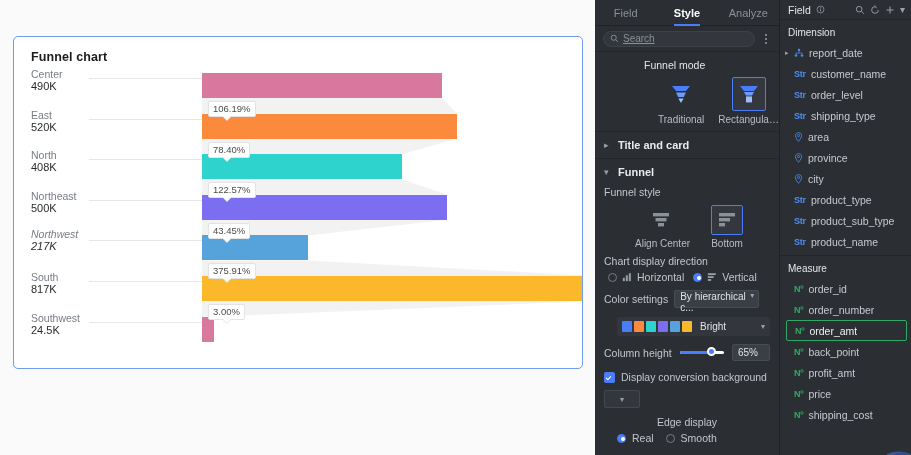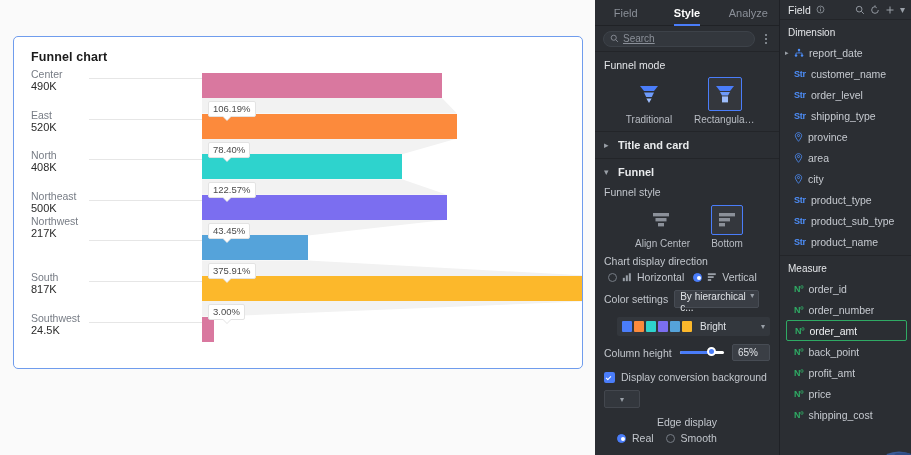--- a/index.html
+++ b/index.html
@@ -82,21 +82,21 @@
   .searchrow { height: 26px; display:flex; align-items:center; gap:6px; padding: 0 8px;
                border-bottom: 1px solid #232529; }
   .searchbox { flex:1; height:16px; border-radius:9px; background:#33373d;
                border:1px solid #3d4249; display:flex; align-items:center; gap:4px;
                padding: 0 6px; }
   .searchbox .ph { font-size: 10px; color: #8b9099; text-decoration: underline; }
   .kebab { width: 10px; height: 14px; display:flex; flex-direction:column;
            align-items:center; justify-content:center; gap:2px; cursor:pointer; }
   .kebab i { width:2px; height:2px; background:#9aa0a8; border-radius:50%; display:block; }
 
-  .sect { padding: 7px 9px 6px 9px; }
+  .sect { padding: 7px 9px 6px 9px; margin-left: 40px; }
   .sect-label { font-size: 10.5px; color: #e3e5e8; margin-bottom: 6px; }
   .divider { height: 1px; background: #232529; }
 
   .mode-row { display:flex; gap: 14px; padding-left: 14px; }
   .mode-opt { width: 62px; text-align:center; cursor:pointer; }
   .mode-ico { width:34px; height:34px; margin: 0 auto 3px auto; display:flex;
               align-items:center; justify-content:center; border-radius:2px; }
   .mode-ico.sel { border: 1px solid #4a7dfa; background: #34373d; }
   .mode-cap { font-size: 10px; color: #b9bdc4; white-space:nowrap; overflow:hidden;
               text-overflow:ellipsis; }
@@ -217,21 +217,21 @@
               <div class="val">408K</div>
             </div>
             <div class="bar" title="North 408K" style="left: 188px; top: 86.2px; width: 200px; background: rgb(46, 211, 205);"></div>
             <div class="leader" style="left: 75px; width: 113px; top: 131.8px;"></div>
             <div class="flabel" style="top: 121.8px;">
               <div class="cat">Northeast</div>
               <div class="val">500K</div>
             </div>
             <div class="bar" title="Northeast 500K" style="left: 188px; top: 126.8px; width: 245px; background: rgb(123, 110, 240);"></div>
             <div class="leader" style="left: 75px; width: 113px; top: 172.4px;"></div>
-            <div class="flabel" style="top: 147px;">
+            <div class="flabel" style="top: 160px; font-style: italic;">
               <div class="cat">Northwest</div>
               <div class="val">217K</div>
             </div>
             <div class="bar" title="Northwest 217K" style="left: 188px; top: 167.4px; width: 106px; background: rgb(85, 163, 218);"></div>
             <div class="leader" style="left: 75px; width: 113px; top: 213px;"></div>
             <div class="flabel" style="top: 203px;">
               <div class="cat">South</div>
               <div class="val">817K</div>
             </div>
             <div class="bar" title="South 817K" style="left: 188px; top: 208px; width: 393px; background: rgb(252, 184, 43);"></div>
@@ -460,30 +460,30 @@
           <span class="tystr">Str</span>
           <span class="fname">shipping_type</span>
         </div>
         <div class="fitem">
           <span class="tyico">
             <svg width="9" height="10" viewBox="0 0 10 12">
               <path d="M5 0.8 C2.7 0.8 1.2 2.4 1.2 4.3 C1.2 6.6 5 11.2 5 11.2 C5 11.2 8.8 6.6 8.8 4.3 C8.8 2.4 7.3 0.8 5 0.8 Z" fill="none" stroke="#4d8df7" stroke-width="1"></path>
               <circle cx="5" cy="4.2" r="1.3" fill="none" stroke="#4d8df7" stroke-width="1"></circle>
             </svg>
           </span>
-          <span class="fname">province</span>
+          <span class="fname">area</span>
         </div>
         <div class="fitem">
           <span class="tyico">
             <svg width="9" height="10" viewBox="0 0 10 12">
               <path d="M5 0.8 C2.7 0.8 1.2 2.4 1.2 4.3 C1.2 6.6 5 11.2 5 11.2 C5 11.2 8.8 6.6 8.8 4.3 C8.8 2.4 7.3 0.8 5 0.8 Z" fill="none" stroke="#4d8df7" stroke-width="1"></path>
               <circle cx="5" cy="4.2" r="1.3" fill="none" stroke="#4d8df7" stroke-width="1"></circle>
             </svg>
           </span>
-          <span class="fname">area</span>
+          <span class="fname">province</span>
         </div>
         <div class="fitem">
           <span class="tyico">
             <svg width="9" height="10" viewBox="0 0 10 12">
               <path d="M5 0.8 C2.7 0.8 1.2 2.4 1.2 4.3 C1.2 6.6 5 11.2 5 11.2 C5 11.2 8.8 6.6 8.8 4.3 C8.8 2.4 7.3 0.8 5 0.8 Z" fill="none" stroke="#4d8df7" stroke-width="1"></path>
               <circle cx="5" cy="4.2" r="1.3" fill="none" stroke="#4d8df7" stroke-width="1"></circle>
             </svg>
           </span>
           <span class="fname">city</span>
         </div>

